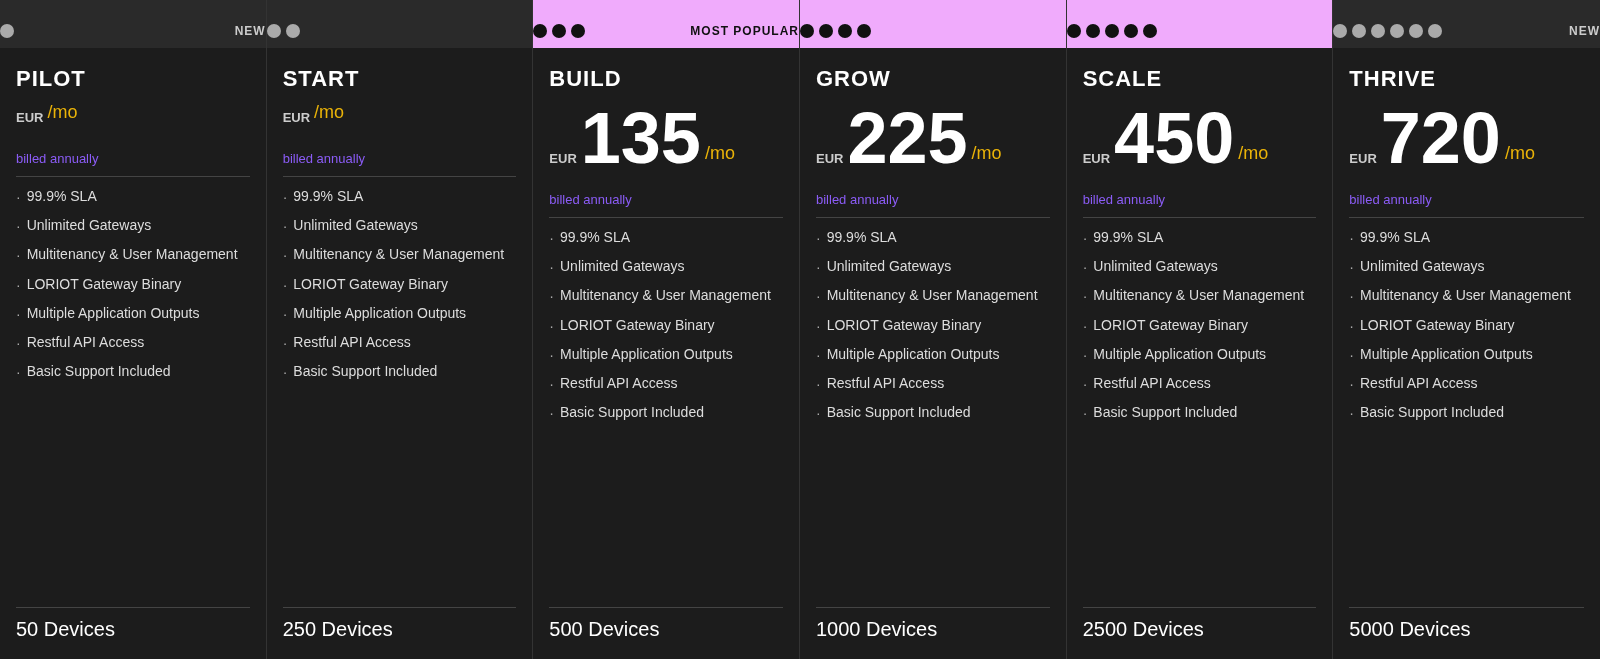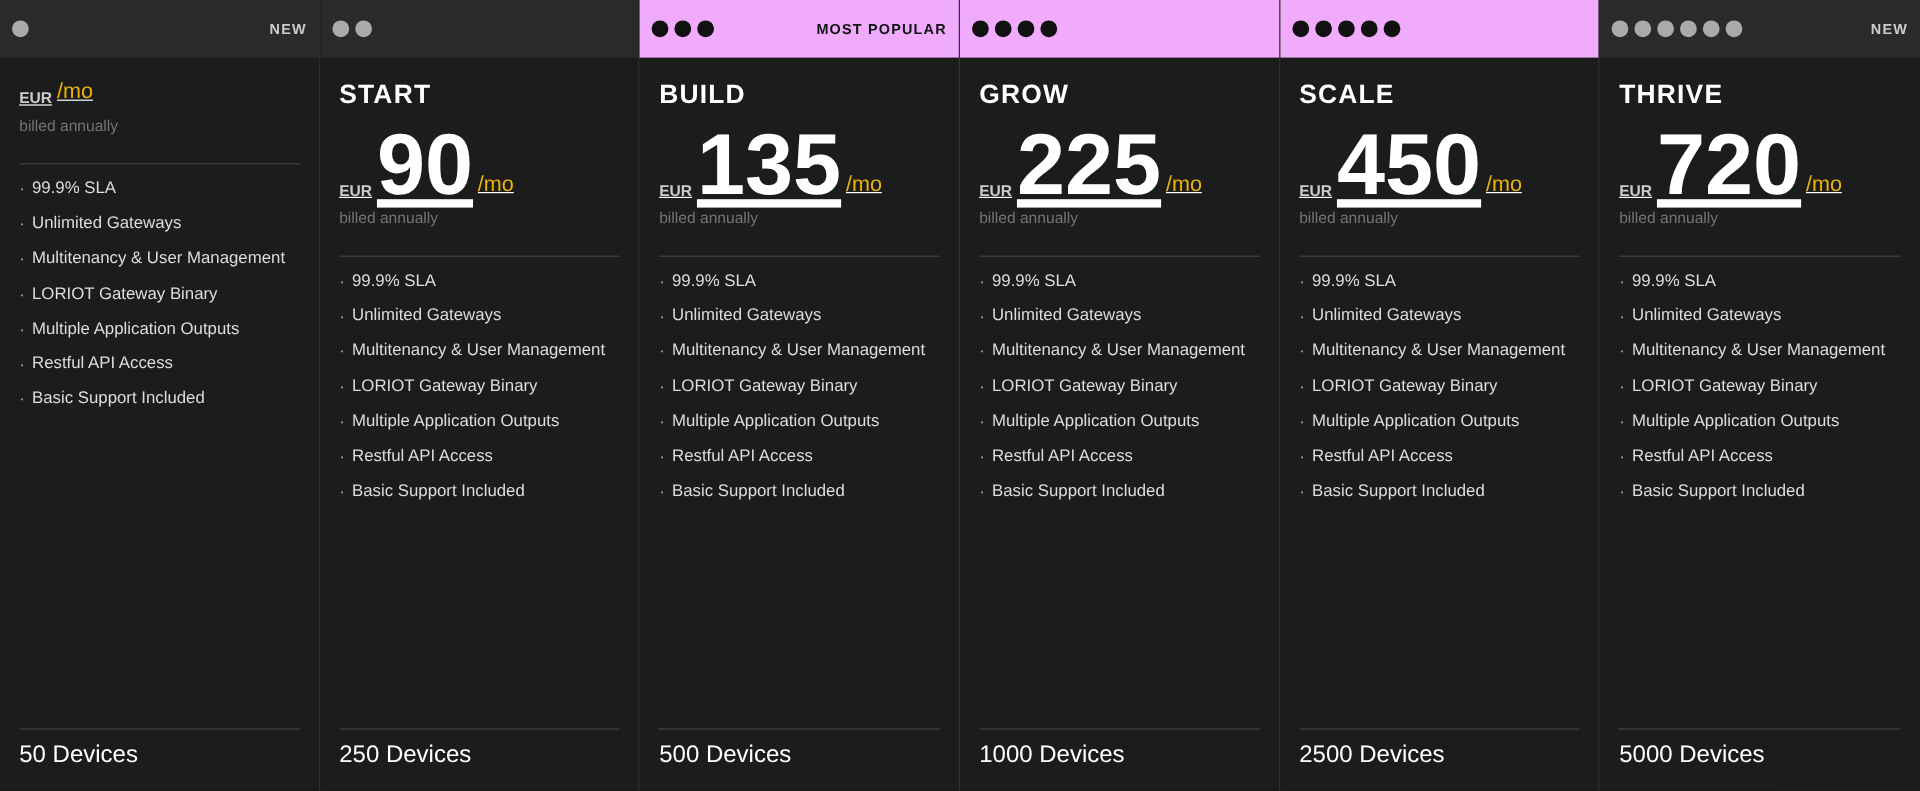--- a/index.html
+++ b/index.html
@@ -20,23 +20,23 @@
       display: flex;
       flex-direction: column;
       border-right: 1px solid #333;
       background: #1c1c1c;
     }
     .plan-col:last-child { border-right: none; }
 
     
     .plan-header {
       display: flex;
-      align-items: center;
+      align-items: flex-end;
       justify-content: space-between;
-      padding: 10px 10px;
+      padding: 10px 0;
       min-height: 48px;
       background: #2a2a2a;
     }
     .plan-header.highlighted {
       background: #f0abfc;
       color: #111;
     }
     .plan-header.dark {
       background: #2a2a2a;
     }
@@ -80,44 +80,42 @@
       font-size: 22px;
       font-weight: bold;
       letter-spacing: 1px;
       margin-bottom: 10px;
     }
 
     .price-row {
       display: flex;
       align-items: flex-end;
       gap: 4px;
-      margin-bottom: 0;
-      text-decoration: underline;
+      margin-bottom: 18px;
     }
     .eur-label {
       font-size: 13px;
       font-weight: bold;
       margin-bottom: 8px;
       color: #ccc;
     }
     .price-amount {
       font-size: 72px;
       font-weight: bold;
       line-height: 1;
       color: #ffffff;
     }
     .price-mo {
       font-size: 18px;
       margin-bottom: 10px;
       color: #eab308;
     }
     .billed-annually {
       font-size: 13px;
-      color: #737373;
-      margin-bottom: 14px;
+      color: #8b5cf6;
     }
 
     .divider {
       border: none;
       border-top: 1px solid #444;
       margin: 10px 0;
     }
 
     .features {
       list-style: none;
@@ -157,20 +155,21 @@
 
 <div class="pricing-grid">
     <div class="plan-col">
       <div class="plan-header dark">
         <div class="dots">
           <span class="dot"></span>
         </div>
         <span class="badge">NEW</span>
       </div>
       <div class="plan-body">
+        <div class="plan-name">PILOT</div>
         <div class="price-row">
           <span class="eur-label">EUR</span>
           <span class="price-mo">/mo</span>
         </div>
         <div class="billed-annually">billed annually</div>
         <hr class="divider">
         <ul class="features">
           <li>
             <span class="bullet">·</span>
             <span>99.9% SLA</span>
@@ -208,21 +207,20 @@
       <div class="plan-header dark">
         <div class="dots">
           <span class="dot"></span>
           <span class="dot"></span>
         </div>
       </div>
       <div class="plan-body">
         <div class="plan-name">START</div>
         <div class="price-row">
           <span class="eur-label">EUR</span>
-          <span class="price-amount">90</span>
           <span class="price-mo">/mo</span>
         </div>
         <div class="billed-annually">billed annually</div>
         <hr class="divider">
         <ul class="features">
           <li>
             <span class="bullet">·</span>
             <span>99.9% SLA</span>
           </li>
           <li>

